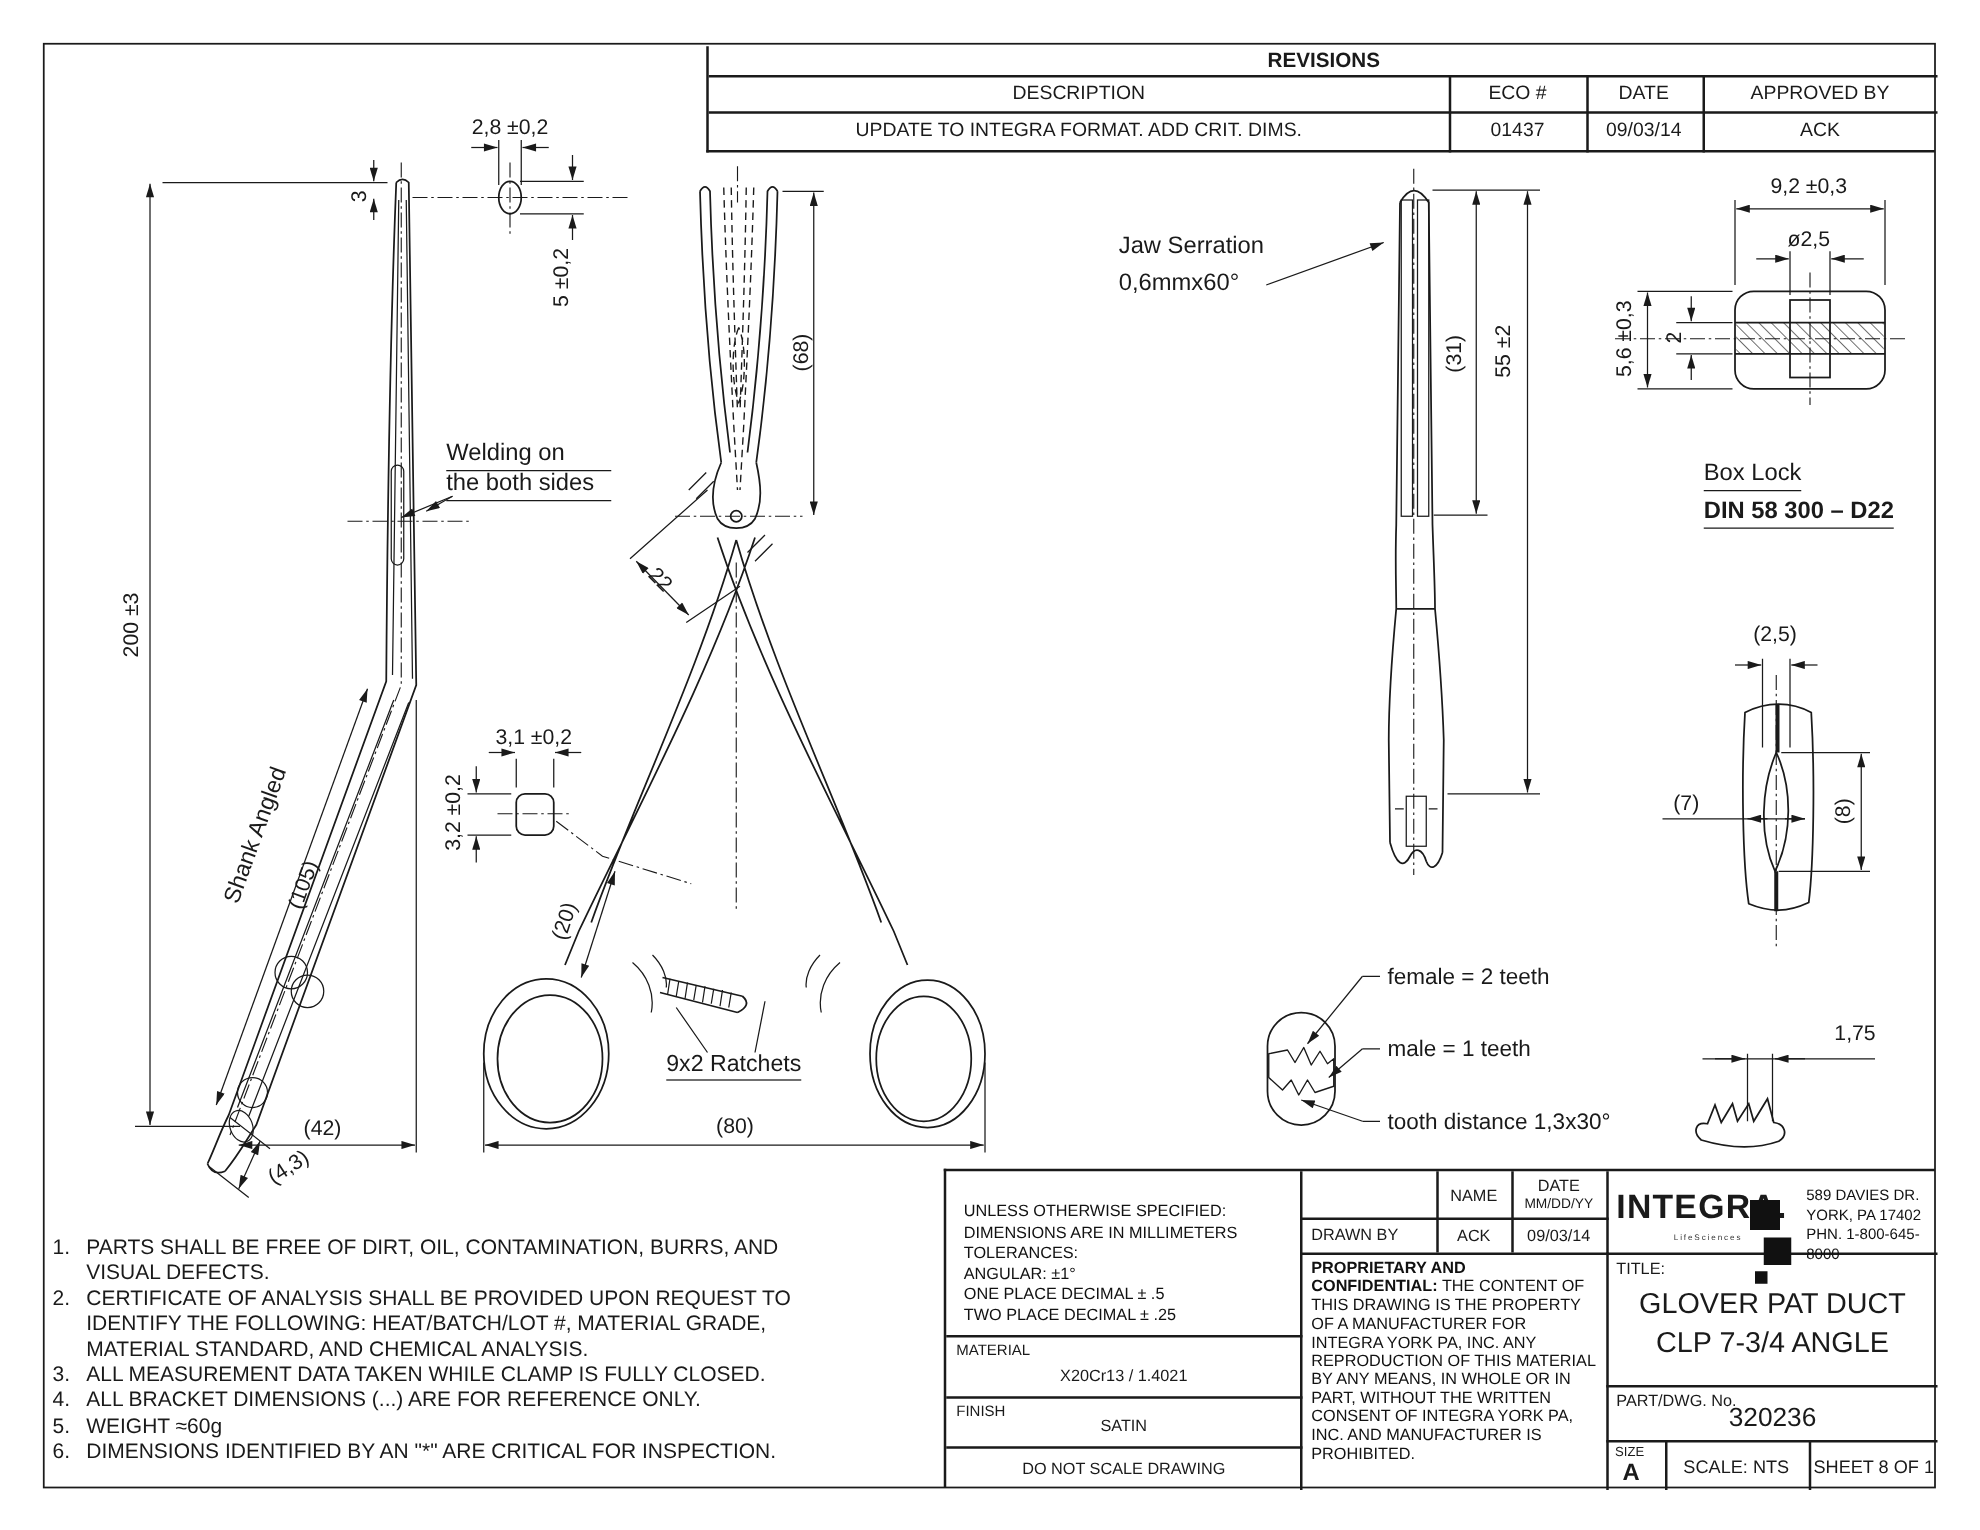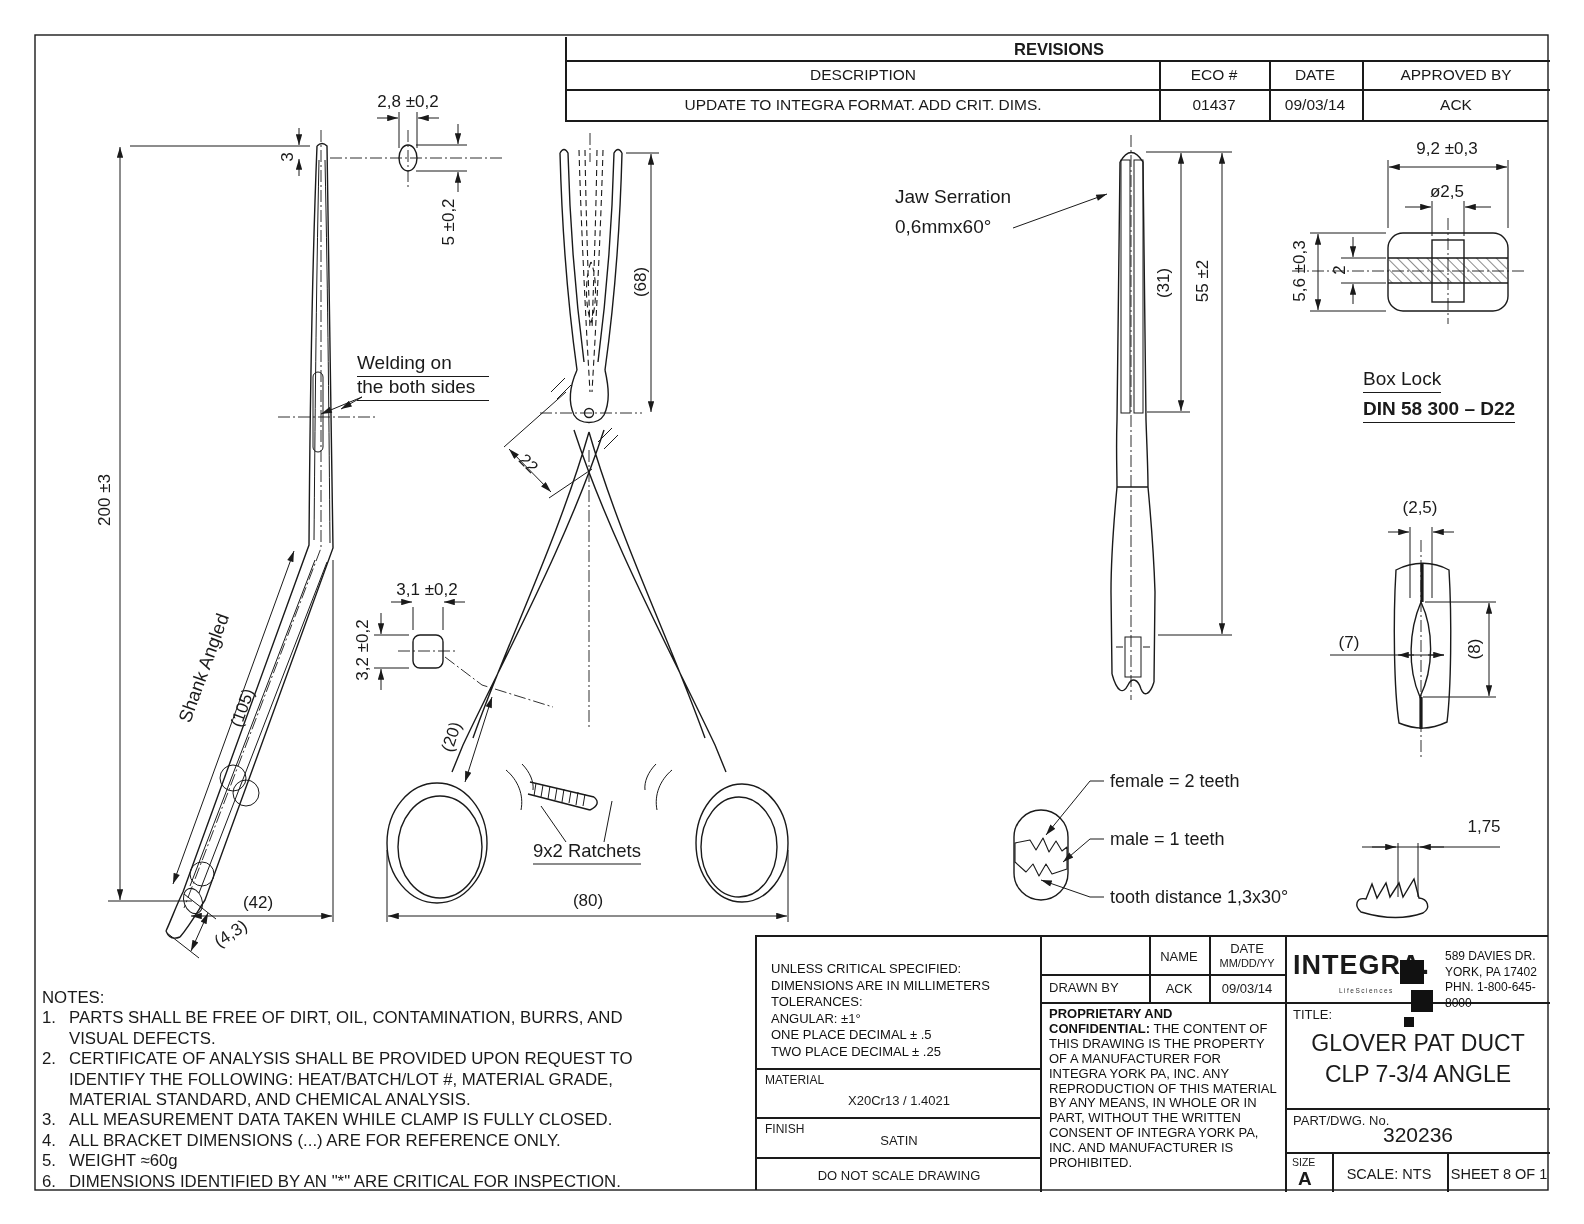--- a/index.html
+++ b/index.html
@@ -233,21 +233,20 @@
     <div class="t ctr" style="left:647px;top:38px;font-size:15.5px;">ECO #</div>
     <div class="t ctr" style="left:748px;top:38px;font-size:15.5px;">DATE</div>
     <div class="t ctr" style="left:889px;top:38px;font-size:15.5px;">APPROVED BY</div>
     <div class="t ctr" style="left:296px;top:68px;font-size:15.5px;">UPDATE TO INTEGRA FORMAT. ADD CRIT. DIMS.</div>
     <div class="t ctr" style="left:647px;top:68px;font-size:15.5px;">01437</div>
     <div class="t ctr" style="left:748px;top:68px;font-size:15.5px;">09/03/14</div>
     <div class="t ctr" style="left:889px;top:68px;font-size:15.5px;">ACK</div>
   </div>
 
   <div class="box" style="left:42px;top:988px;width:592px;font-size:16.8px;line-height:20.4px;color:#1a1a1a;">
-    <div>NOTES:</div>
     <div class="notes-item">
         <span class="notes-num">1.</span>
         <span class="notes-text">PARTS SHALL BE FREE OF DIRT, OIL, CONTAMINATION, BURRS, AND VISUAL DEFECTS.</span>
       </div>
     <div class="notes-item">
         <span class="notes-num">2.</span>
         <span class="notes-text">CERTIFICATE OF ANALYSIS SHALL BE PROVIDED UPON REQUEST TO IDENTIFY THE FOLLOWING: HEAT/BATCH/LOT #, MATERIAL GRADE, MATERIAL STANDARD, AND CHEMICAL ANALYSIS.</span>
       </div>
     <div class="notes-item">
         <span class="notes-num">3.</span>
@@ -278,21 +277,21 @@
     <div class="hline" style="left:283px;top:65px;width:247px;"></div>
     <div class="vline" style="left:392px;top:0;height:65px;"></div>
     <div class="vline" style="left:452px;top:0;height:65px;"></div>
     <div class="hline" style="left:528px;top:65px;width:265px;"></div>
     <div class="hline" style="left:528px;top:171px;width:265px;"></div>
     <div class="hline" style="left:528px;top:215px;width:265px;"></div>
     <div class="vline" style="left:575px;top:215px;height:40px;"></div>
     <div class="vline" style="left:690px;top:215px;height:40px;"></div>
 
     <div class="box small" style="left:14px;top:24px;line-height:16.5px;">
-      <div>UNLESS CRITICAL SPECIFIED:</div>
+      <div>UNLESS OTHERWISE SPECIFIED:</div>
       <div>DIMENSIONS ARE IN MILLIMETERS</div>
       <div>TOLERANCES:</div>
       <div>ANGULAR: ±1°</div>
       <div>ONE PLACE DECIMAL ± .5</div>
       <div>TWO PLACE DECIMAL ± .25</div>
     </div>
     <div class="t tiny" style="left:8px;top:136px;font-size:12px;">MATERIAL</div>
     <div class="t ctr small" style="left:142px;top:163px;">X20Cr13 / 1.4021</div>
     <div class="t tiny" style="left:8px;top:185px;font-size:12px;">FINISH</div>
     <div class="t ctr small" style="left:142px;top:203px;">SATIN</div>

